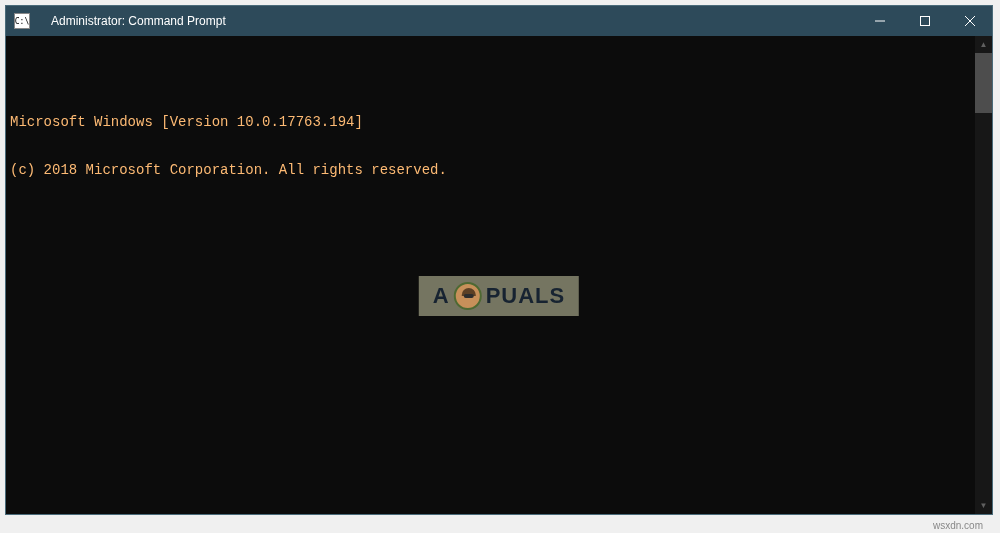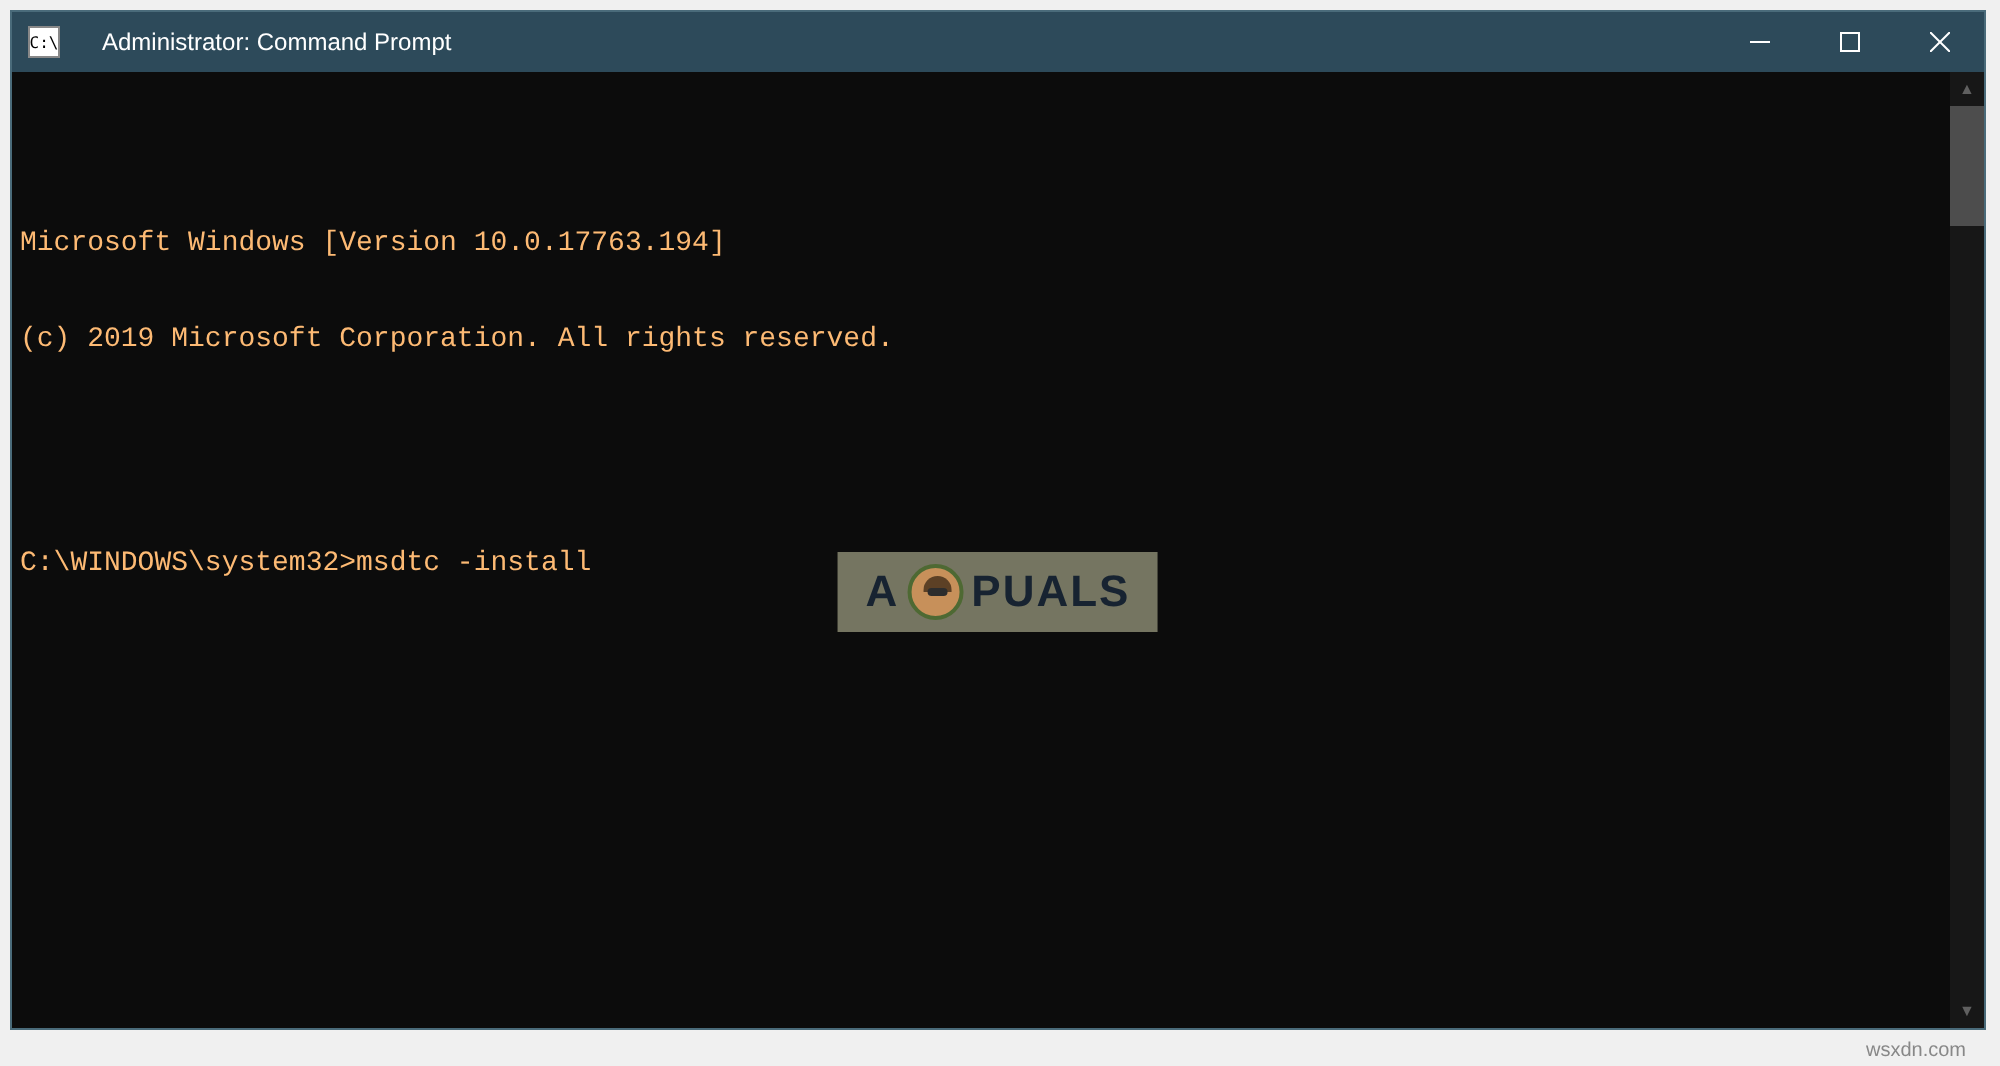--- a/index.html
+++ b/index.html
@@ -213,24 +213,23 @@
             <line x1="0" y1="0" x2="10" y2="10"></line>
             <line x1="10" y1="0" x2="0" y2="10"></line>
           </svg>
       </div>
     </div>
   </div>
 
   <div class="console-body">
     <div class="console-content">
       <span class="console-line">Microsoft Windows [Version 10.0.17763.194]</span>
-      <span class="console-line">(c) 2019 Microsoft Corporation. All rights reserved.</span>
+      <span class="console-line">(c) 2018 Microsoft Corporation. All rights reserved.</span>
       <span class="console-line"></span>
       <span class="console-line"></span>
-      <span class="console-line">C:\WINDOWS\system32&gt;msdtc -install</span>
       <span class="console-line"></span>
     </div>
 
     <div class="scrollbar">
       <div class="scrollbar-arrow up">▲</div>
       <div class="scrollbar-thumb"></div>
       <div class="scrollbar-arrow down">▼</div>
     </div>
 
     <div class="watermark">

